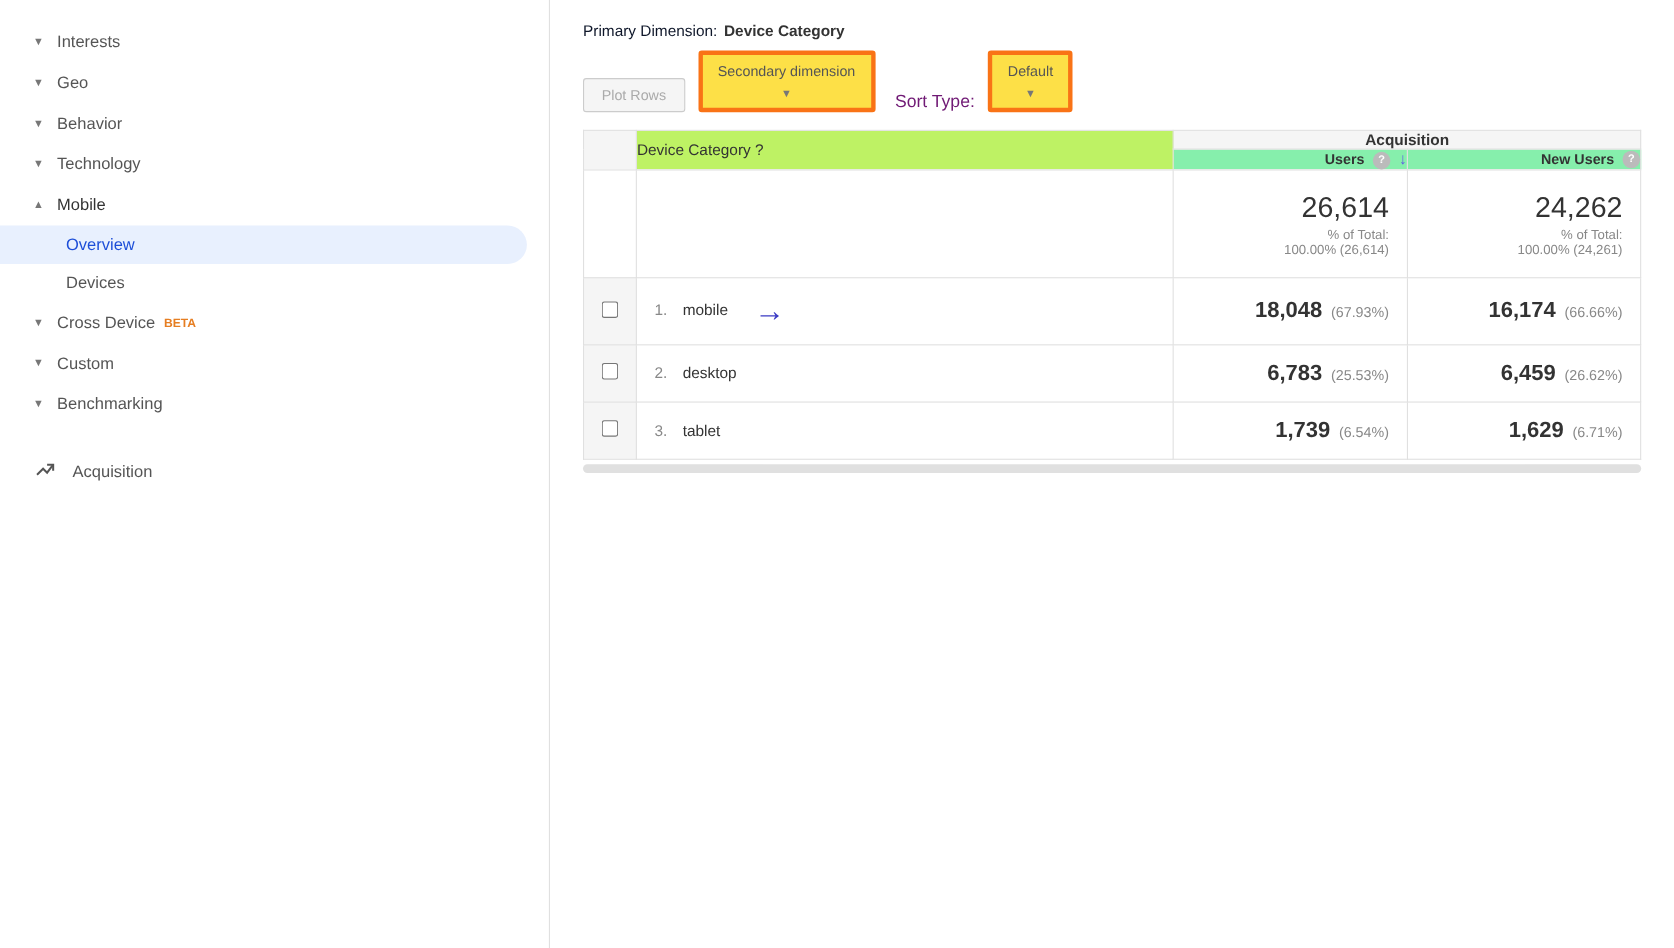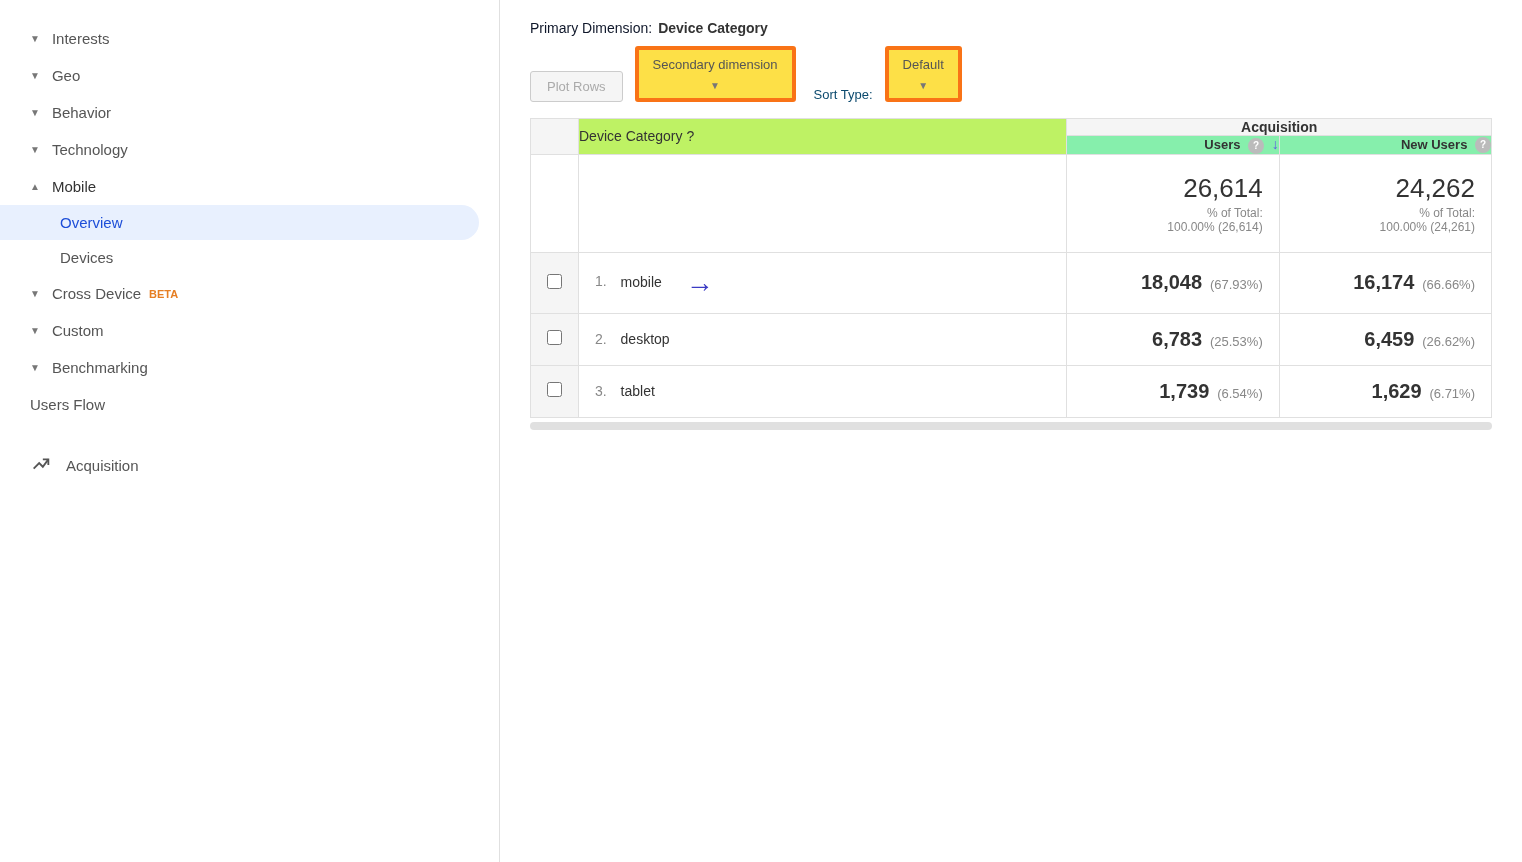--- a/index.html
+++ b/index.html
@@ -114,21 +114,21 @@
       padding: 7px 14px;
       border: 4px solid #f97316;
       background: #fde047;
       border-radius: 3px;
       font-size: 13px;
       cursor: pointer;
       color: #555;
       flex-direction: column;
     }
     .dropdown-btn .chevron { font-size: 10px; color: #777; }
-    .sort-label { color: #0c4a6e; font-size: 13px; margin-left: 6px; }
+    .sort-label { color: #701a75; font-size: 16px; margin-left: 6px; }
 
     
     .data-table {
       width: 100%;
       border-collapse: collapse;
       margin-top: 16px;
     }
     .data-table th, .data-table td {
       border: 1px solid #e0e0e0;
       padding: 0;
@@ -284,23 +284,20 @@
     <span class="beta-badge">BETA</span>
   </div>
   <div class="sidebar-item">
     <span class="arrow">▼</span>
     <span>Custom</span>
   </div>
   <div class="sidebar-item">
     <span class="arrow">▼</span>
     <span>Benchmarking</span>
   </div>
-  <div class="sidebar-item">
-    <span>Users Flow</span>
-  </div>
   <div class="sidebar-footer">
     <span class="acq-icon">
       <svg width="22" height="22" viewBox="0 0 24 24" fill="none" stroke="#555" stroke-width="2">
         <path d="M4 17 L10 11 L14 15 L20 7"></path>
         <polyline points="14,7 20,7 20,13"></polyline>
       </svg>
     </span>
     <span>Acquisition</span>
   </div>
 </nav>

